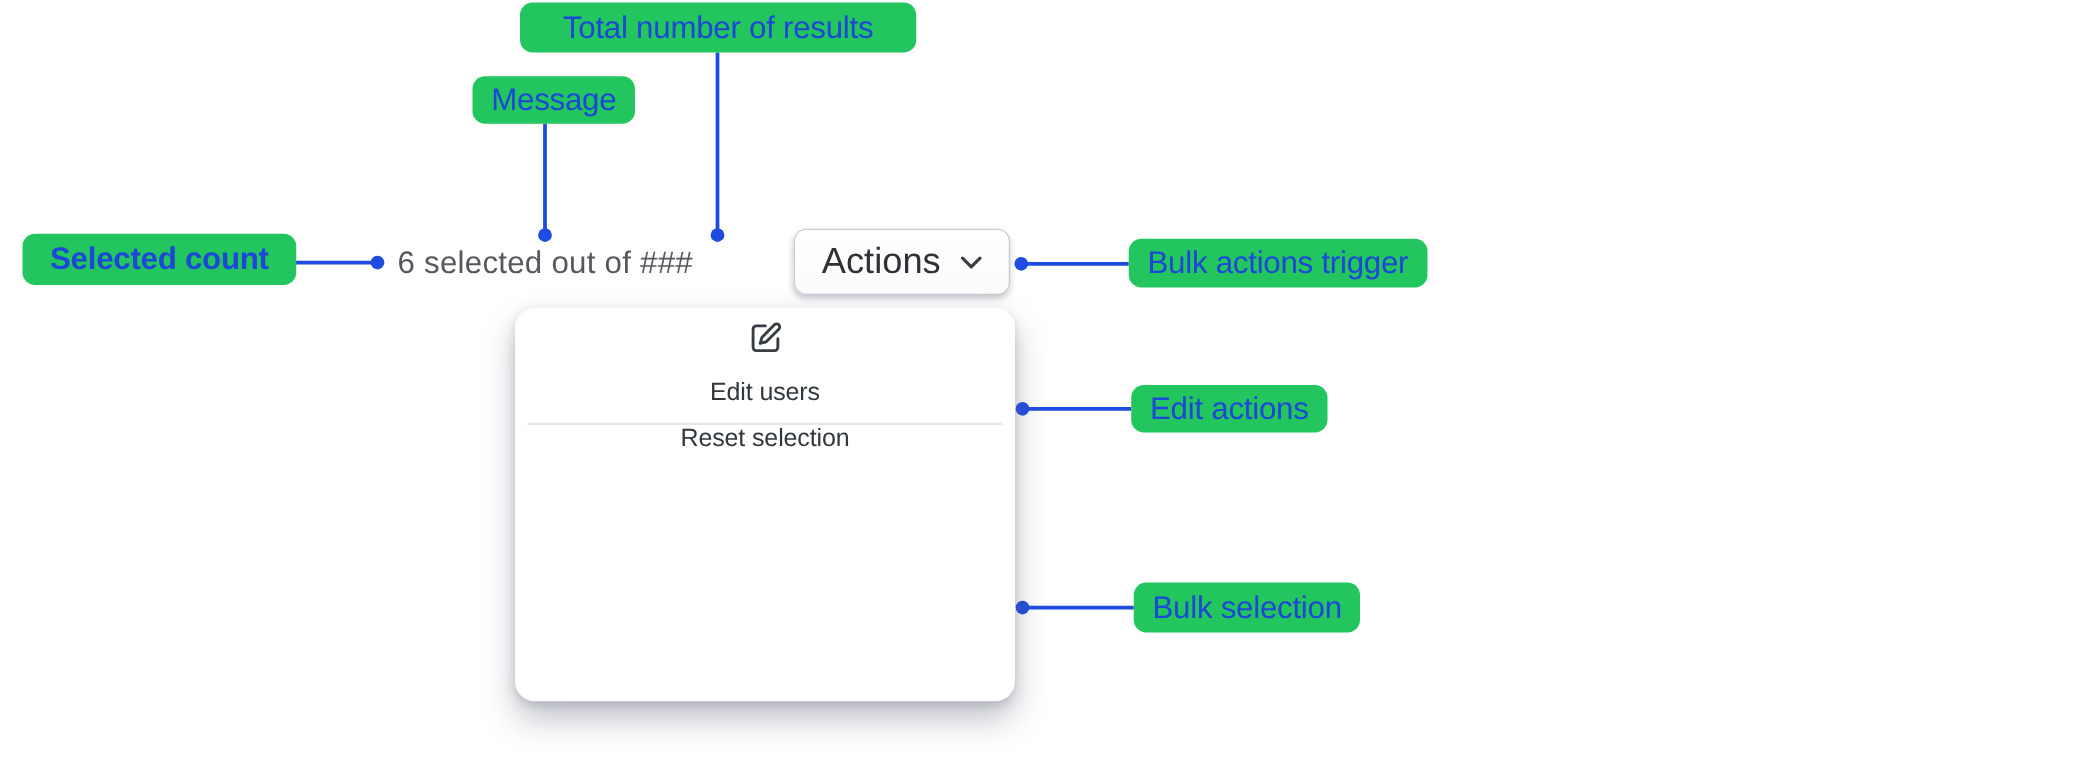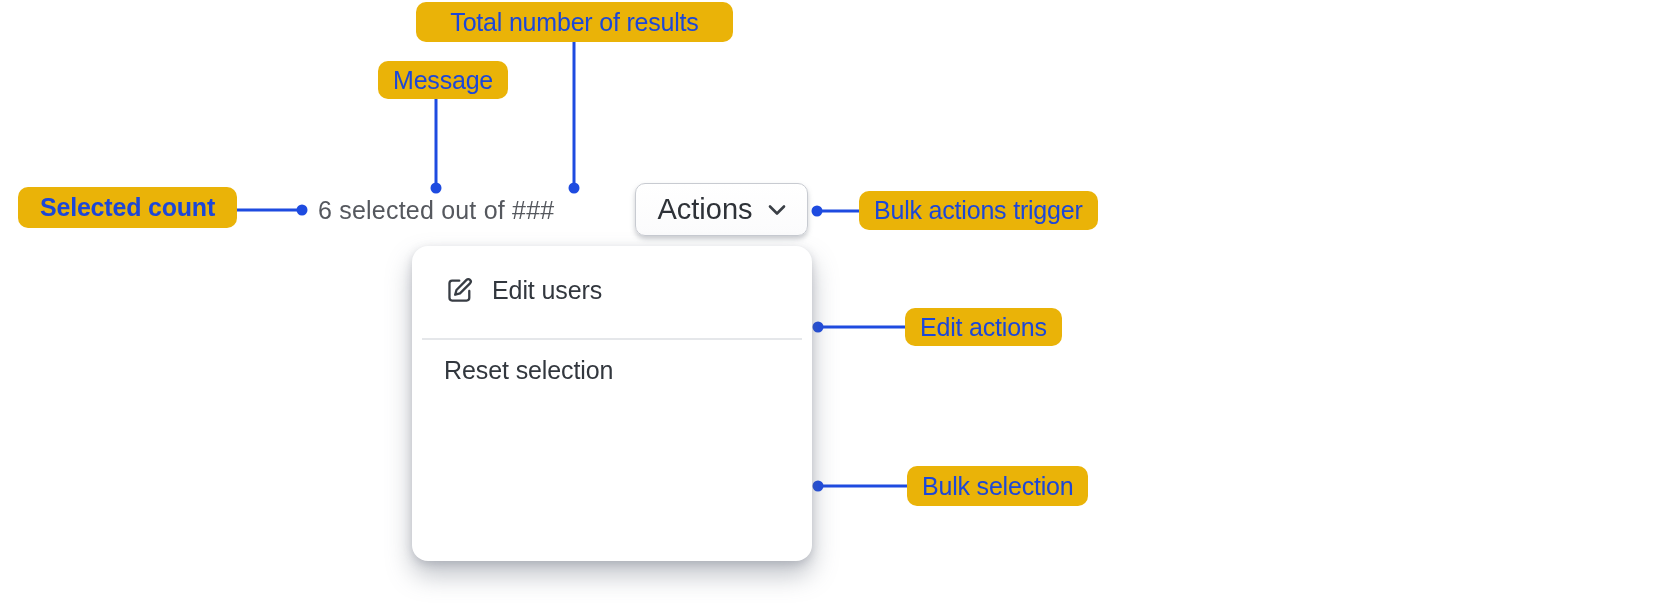--- a/index.html
+++ b/index.html
@@ -6,21 +6,21 @@
   body {
     width: 1672px; height: 606px; position: relative; overflow: hidden;
     font-family: "Liberation Sans", "DejaVu Sans", sans-serif;
     -webkit-font-smoothing: antialiased;
   }
   .canvas { position: absolute; inset: 0; }
 
   
   .callout {
     position: absolute;
-    background: #eab308;
+    background: #22c55e;
     color: #1c47d8;
     font-size: 25px;
     font-weight: 500;
     letter-spacing: -0.2px;
     border-radius: 10px;
     padding: 5px 15px;
     display: flex; align-items: center; justify-content: center;
     white-space: nowrap;
     box-sizing: border-box;
   }
@@ -51,22 +51,22 @@
 
   
   .menu {
     position: absolute; left: 412px; top: 246px; width: 400px; height: 315px;
     background: #ffffff; border-radius: 16px;
     box-shadow: 0 14px 26px rgba(98,104,120,0.40), 0 3px 8px rgba(98,104,120,0.25);
     box-sizing: border-box; padding-top: 10px;
   }
   .menu-item {
     display: flex; align-items: center; gap: 18px;
-    padding: 0 32px; font-size: 25px; color: #32373e;
-    cursor: pointer; letter-spacing: -0.1px;
+    padding: 0 32px; font-size: 20px; color: #32373e;
+    cursor: pointer; letter-spacing: -0.1px; flex-direction: column;
   }
   .menu-item.h68 { height: 68px; }
   .menu-item.h80 { height: 80px; }
   .menu-item.h60 { height: 60px; }
   .menu-item.danger { color: #dc1f26; }
   .menu-divider {
     height: 0; border-top: 2px solid #e5e7ea;
     margin: 14px 10px 0 10px;
   }
   .mi-icon { display: flex; align-items: center; justify-content: center; width: 30px; }
@@ -98,21 +98,21 @@
       <line x1="818" y1="486" x2="907" y2="486"></line>
     </g>
   </svg>
 
   <div class="callout" style="left:416px; top:2px; width:317px; height:40px;">Total number of results</div>
 
   <div class="callout" style="left:365px; top:61px; height:38px;margin-left:13px;">Message</div>
 
   <div class="callout" style="left:18px; top:187px; width:219px; height:41px;font-weight:bold;">Selected count</div>
 
-  <div class="callout" style="left:859px; top:191px; height:39px;">Bulk actions trigger</div>
+  <div class="callout" style="left:903px; top:191px; height:39px;">Bulk actions trigger</div>
 
   <div class="callout" style="left:905px; top:308px; height:38px;">Edit actions</div>
 
   <div class="callout" style="left:907px; top:466px; height:40px;text-align:center;">Bulk selection</div>
 
   <div class="selection-message">
     <span>6</span>
     <span> </span>
     <span>selected out of</span>
     <span> </span>

